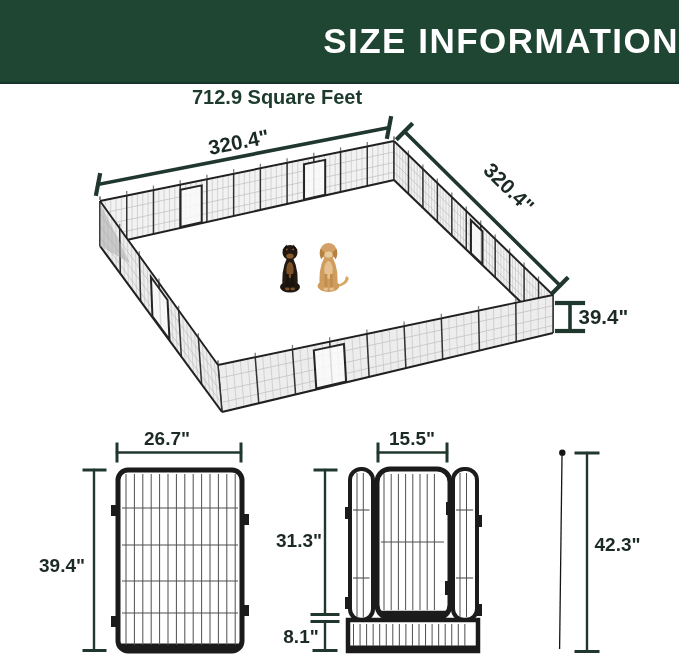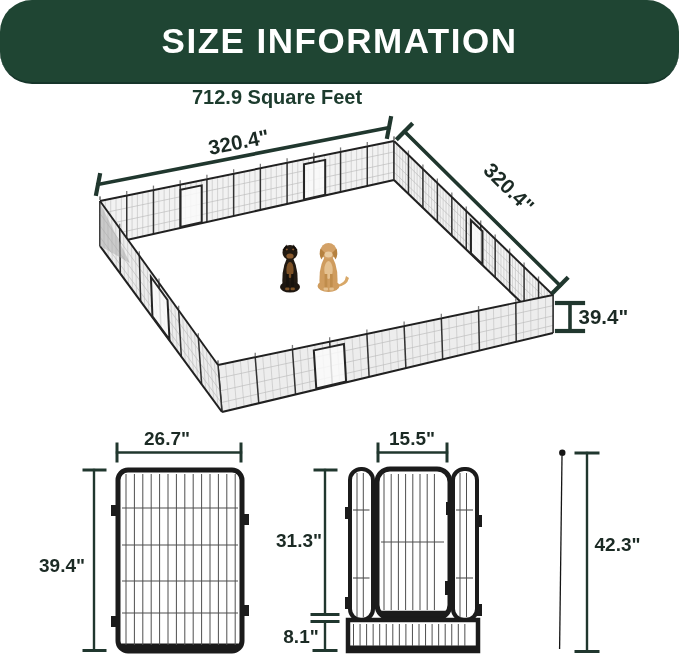--- a/index.html
+++ b/index.html
@@ -1,19 +1,19 @@
 <!DOCTYPE html>
 <html><head>
 <meta charset="utf-8">
 <style>
   html,body{margin:0;padding:0;background:#ffffff;}
   .page{position:relative;width:679px;height:656px;background:#ffffff;overflow:hidden;
         font-family:"Liberation Sans",sans-serif;}
   .header{position:absolute;top:0;left:0;width:679px;height:84px;background:#1F4533;
-          display:flex;align-items:center;justify-content:center;border-bottom:2px solid #16352a;box-sizing:border-box;border-radius:32px;}
+          display:flex;align-items:center;justify-content:flex-end;border-bottom:2px solid #16352a;box-sizing:border-box;}
   .header h1{margin:0;color:#ffffff;font-size:35px;font-weight:800;letter-spacing:1.5px;}
   .subtitle{position:absolute;top:86px;left:0;width:554px;text-align:center;
             color:#1C3B2D;font-size:20px;font-weight:700;}
   svg{position:absolute;top:0;left:0;}
   .dim-line{stroke:#20372E;stroke-width:2.4;stroke-linecap:square;fill:none;}
   .dim-line-bold{stroke:#20372E;stroke-width:3.6;stroke-linecap:square;fill:none;}
   .dim-cap{stroke:#20372E;stroke-width:3;stroke-linecap:square;}
   .dim-tick{stroke:#20372E;stroke-width:4.2;stroke-linecap:square;}
   .dim-label{fill:#1B2A24;font-weight:700;font-size:19px;font-family:"Liberation Sans",sans-serif;}
   .iso-label{font-size:20.5px;}

